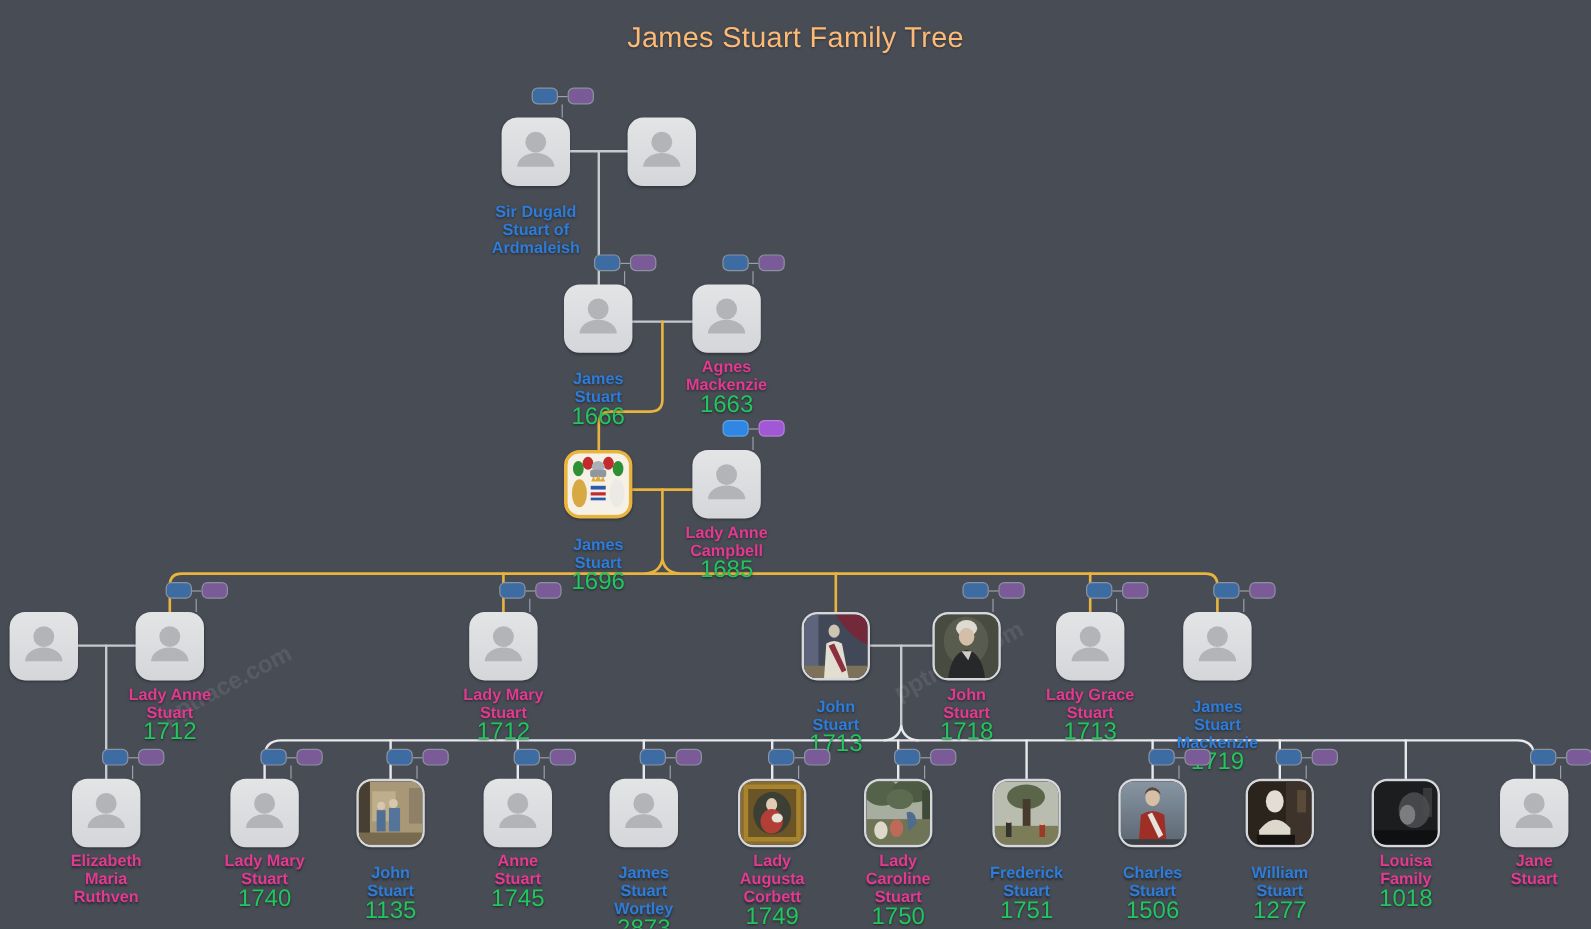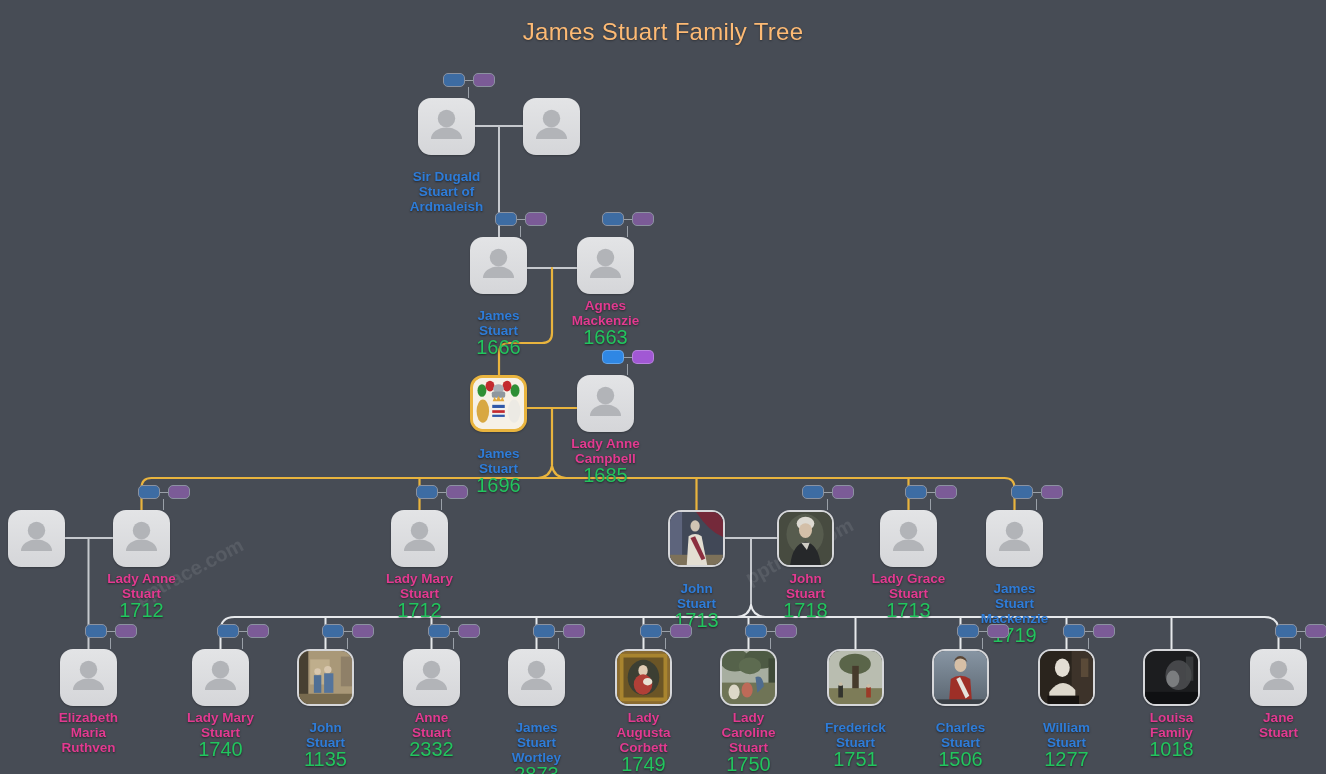--- a/index.html
+++ b/index.html
@@ -398,21 +398,21 @@
       </div>
       <div class="card">
         <svg viewBox="0 0 57 57">
           <circle cx="28.5" cy="20.5" r="8.7" fill="#b2b4b8"></circle>
           <path d="M13 41 A15.5 11.5 0 0 1 44 41 Z" fill="#b2b4b8"></path>
         </svg>
       </div>
       <div class="label">
         <div class="person-name female">Anne
 Stuart</div>
-        <div class="person-year">2332</div>
+        <div class="person-year">1745</div>
       </div>
     </div>
     <div class="node" style="left: 481.5px; top: 649px;">
       <div class="pills">
         <div class="pill blue"></div>
         <div class="pill-link"></div>
         <div class="pill purple"></div>
         <div class="pill-stub"></div>
       </div>
       <div class="card">

